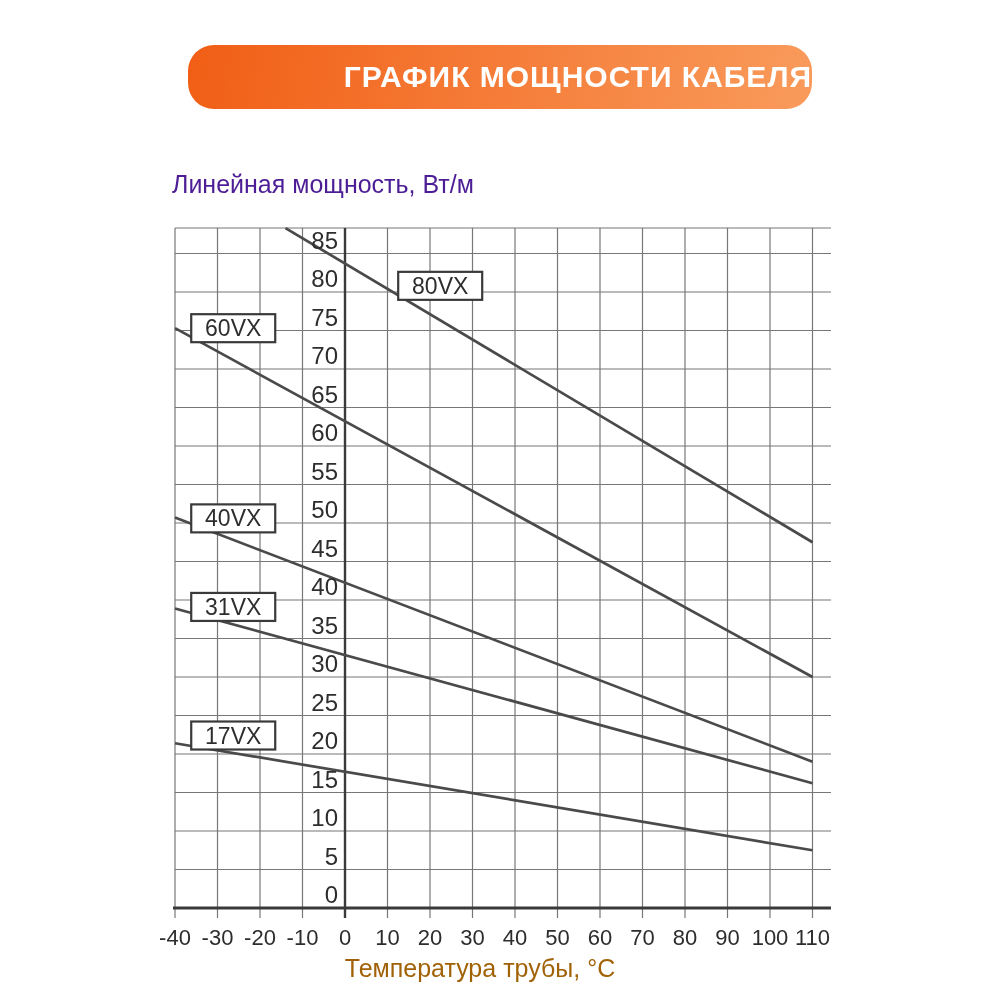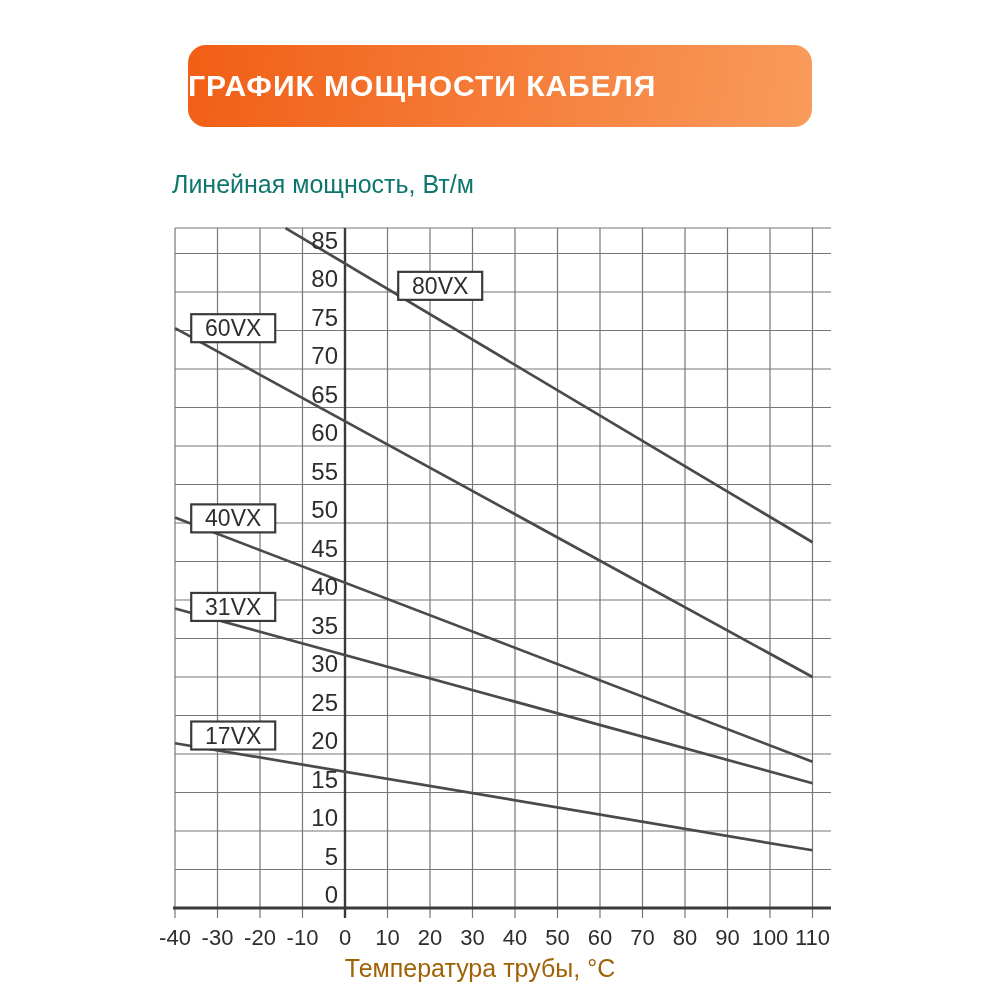--- a/index.html
+++ b/index.html
@@ -1,29 +1,29 @@
 <!DOCTYPE html>
 <html><head>
 <meta charset="utf-8">
 <style>
   html,body{margin:0;padding:0;}
   body{
     width:1000px;height:1000px;position:relative;background:#ffffff;
     font-family:"Liberation Sans", sans-serif;overflow:hidden;
   }
   .banner{
-    position:absolute;left:188px;top:45px;width:624px;height:82px;
-    border-radius:18px;background:linear-gradient(100deg,#f15e15 0%,#f99b5c 100%);
-    display:flex;align-items:center;justify-content:flex-start;
+    position:absolute;left:188px;top:45px;width:624px;height:64px;
+    border-radius:26px;background:linear-gradient(100deg,#f15e15 0%,#f99b5c 100%);
+    display:flex;align-items:center;justify-content:flex-end;
   }
   .banner span{
     color:#ffffff;font-weight:bold;font-size:30px;letter-spacing:1px;white-space:nowrap;
   }
   .ylabel{
-    position:absolute;left:172px;top:170px;font-size:25px;color:#0f766e;white-space:nowrap;
+    position:absolute;left:172px;top:170px;font-size:25px;color:#4c1d95;white-space:nowrap;
   }
   .xlabel{
     position:absolute;left:150px;top:954px;width:660px;text-align:center;
     font-size:25px;color:#a16207;white-space:nowrap;
   }
   svg{position:absolute;left:0;top:0;}
   text{font-family:"Liberation Sans", sans-serif;}
 </style>
 </head>
 <body>

